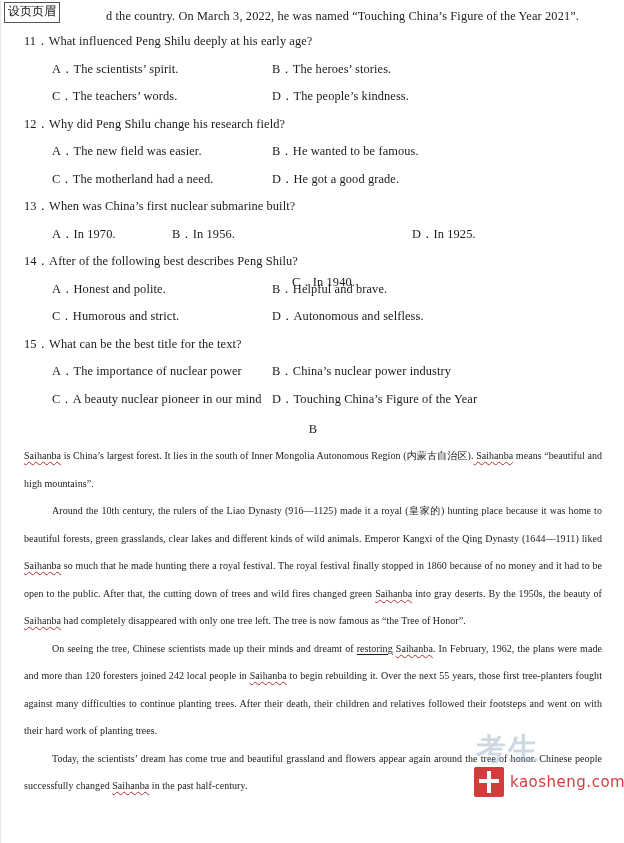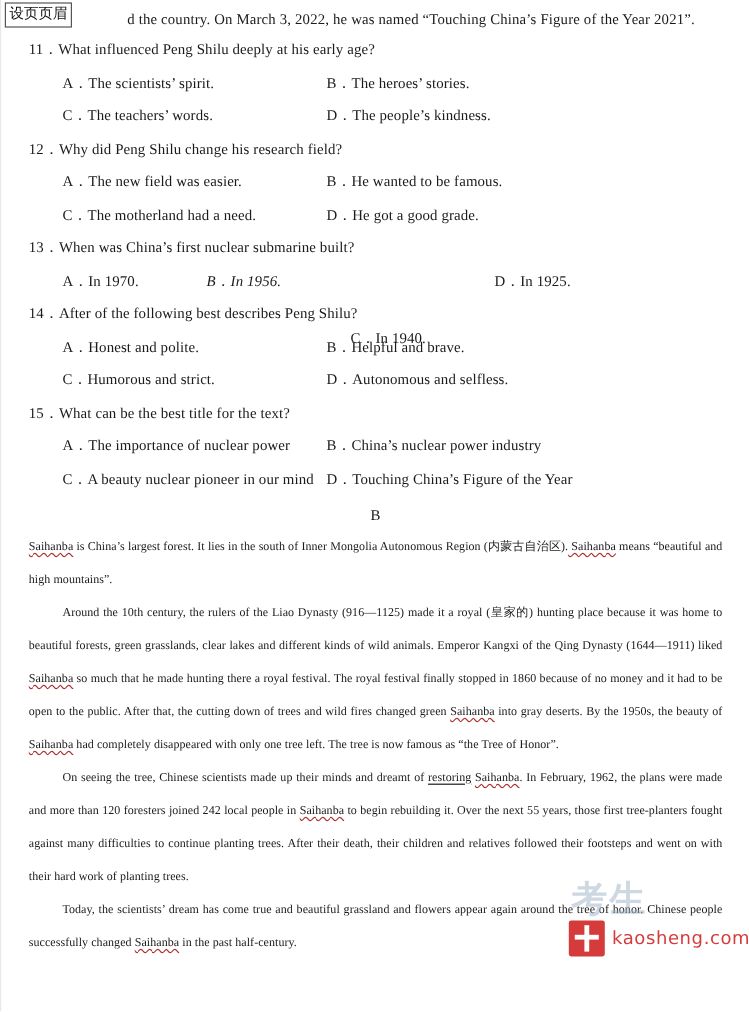--- a/index.html
+++ b/index.html
@@ -81,21 +81,21 @@
   }
   .opt {
     position: absolute;
     white-space: nowrap;
   }
   .c1 { left: 28px; }
   .c2 { left: 248px; }
 
   
   .o4a { left: 28px; }
-  .o4b { left: 148px; font-style: italic; }
+  .o4b { left: 148px; }
   .o4c { left: 268px; margin-top: 48px; }
   .o4d { left: 388px; }
 
   
   .w1 { left: 28px; }
   .w2 { left: 248px; }
 
   .section-letter {
     text-align: center;
     margin-top: 3px;

